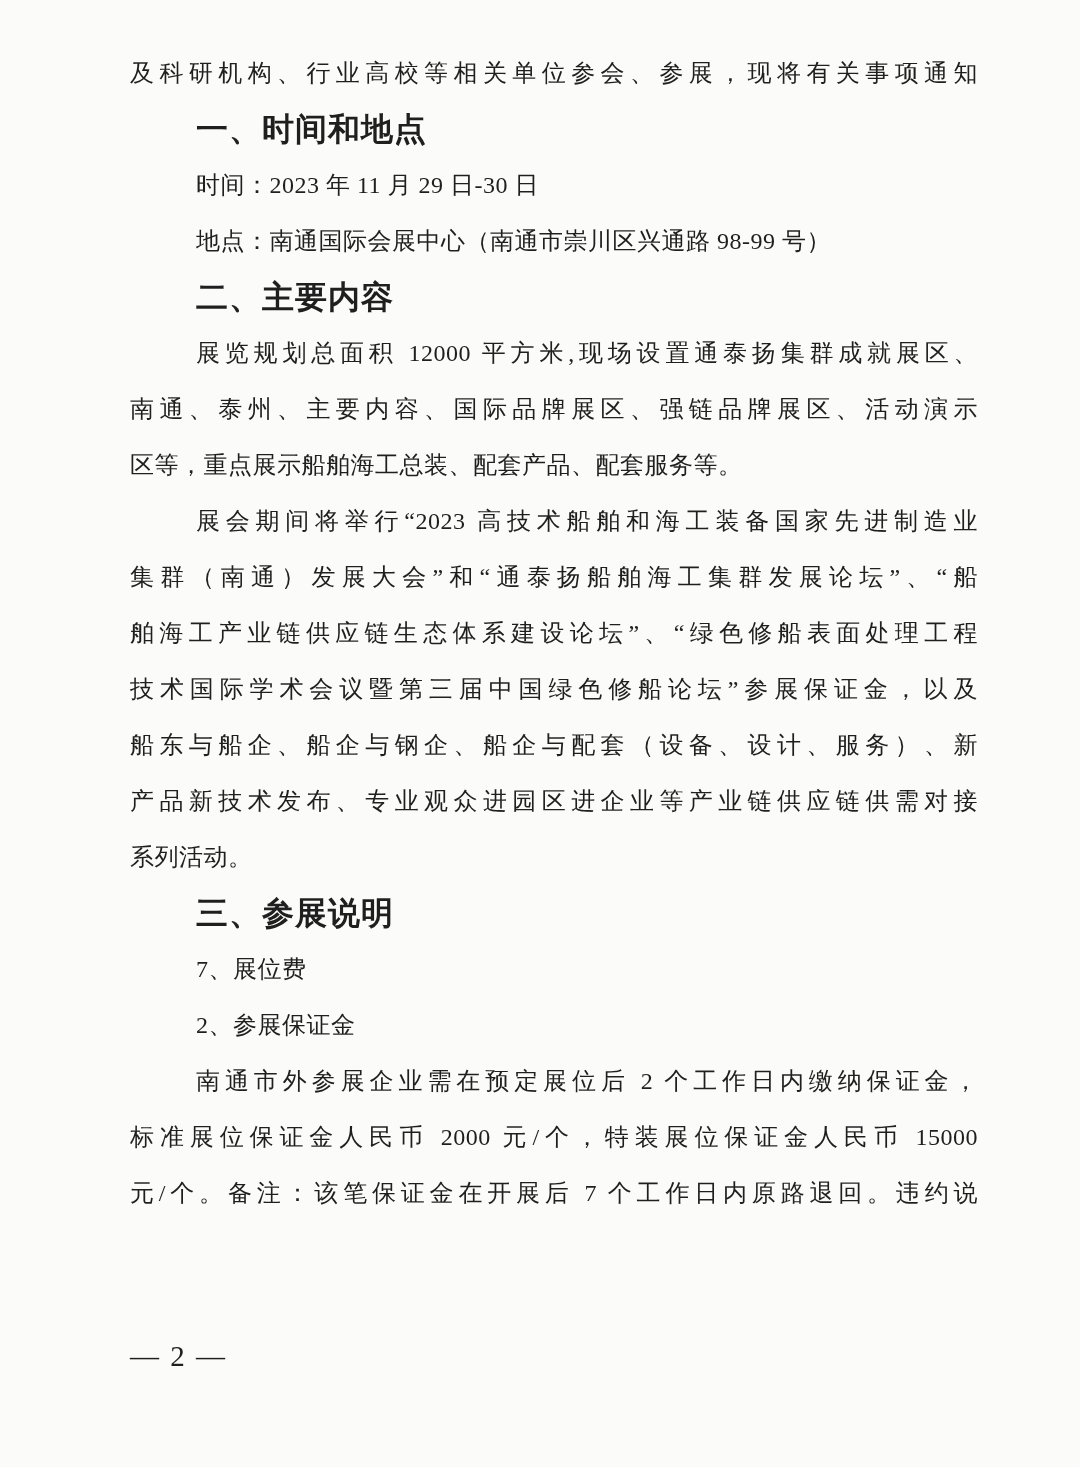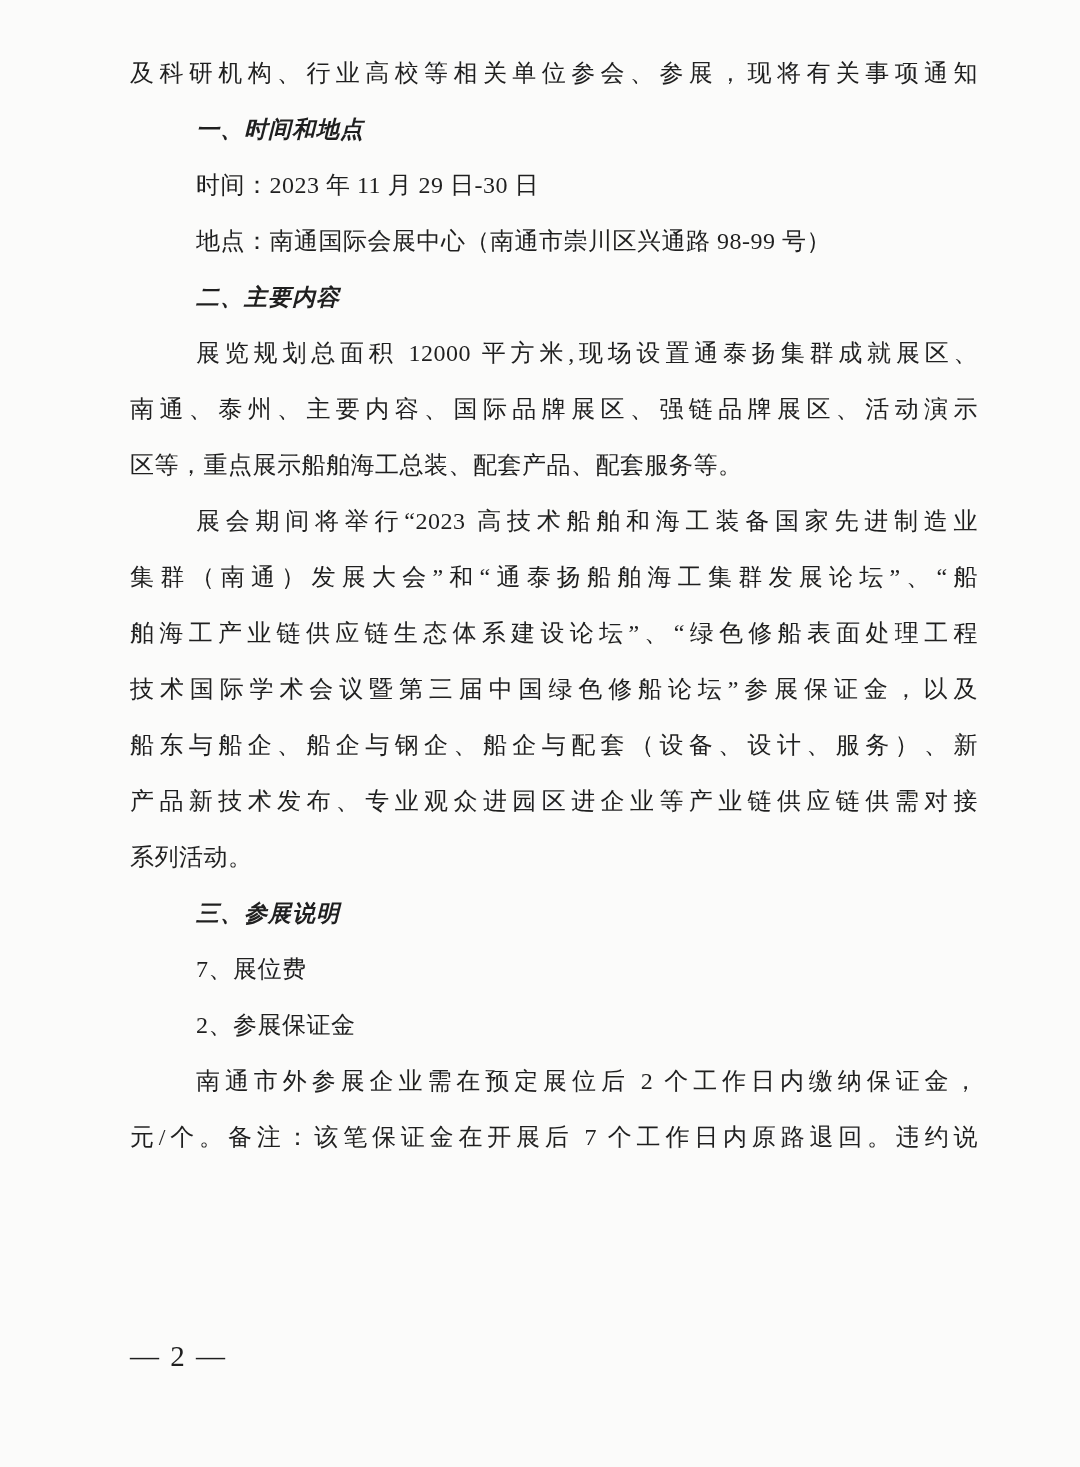--- a/index.html
+++ b/index.html
@@ -35,23 +35,22 @@
   .line.fill {
     white-space: normal;
     text-align-last: justify;
   }
   .line.indent {
     padding-left: 66px;
   }
   .line.heading {
     font-family: "Liberation Sans", "DejaVu Sans", sans-serif;
     font-weight: 700;
-    font-size: 23px;
+    font-size: 32px;
     letter-spacing: 1px;
-    font-style: italic;
   }
   .page-number {
     position: absolute;
     left: 130px;
     top: 1340px;
     font-size: 29px;
     color: var(--text-color, #1f1f1f);
     font-family: "Liberation Serif", "DejaVu Serif", serif;
     letter-spacing: 2px;
   }
@@ -73,16 +72,17 @@
       <div class="line body fill">集群（南通）发展大会”和“通泰扬船舶海工集群发展论坛”、“船</div>
       <div class="line body fill">舶海工产业链供应链生态体系建设论坛”、“绿色修船表面处理工程</div>
       <div class="line body fill">技术国际学术会议暨第三届中国绿色修船论坛”参展保证金，以及</div>
       <div class="line body fill">船东与船企、船企与钢企、船企与配套（设备、设计、服务）、新</div>
       <div class="line body fill">产品新技术发布、专业观众进园区进企业等产业链供应链供需对接</div>
       <div class="line body">系列活动。</div>
       <div class="line heading indent">三、参展说明</div>
       <div class="line body indent">7、展位费</div>
       <div class="line body indent">2、参展保证金</div>
       <div class="line body indent fill">南通市外参展企业需在预定展位后 2 个工作日内缴纳保证金，</div>
+      <div class="line body fill">标准展位保证金人民币 2000 元/个，特装展位保证金人民币 15000</div>
       <div class="line body fill">元/个。备注：该笔保证金在开展后 7 个工作日内原路退回。违约说</div>
     </div>
   <div class="page-number">— 2 —</div>
 </div>
 
 </body></html>

